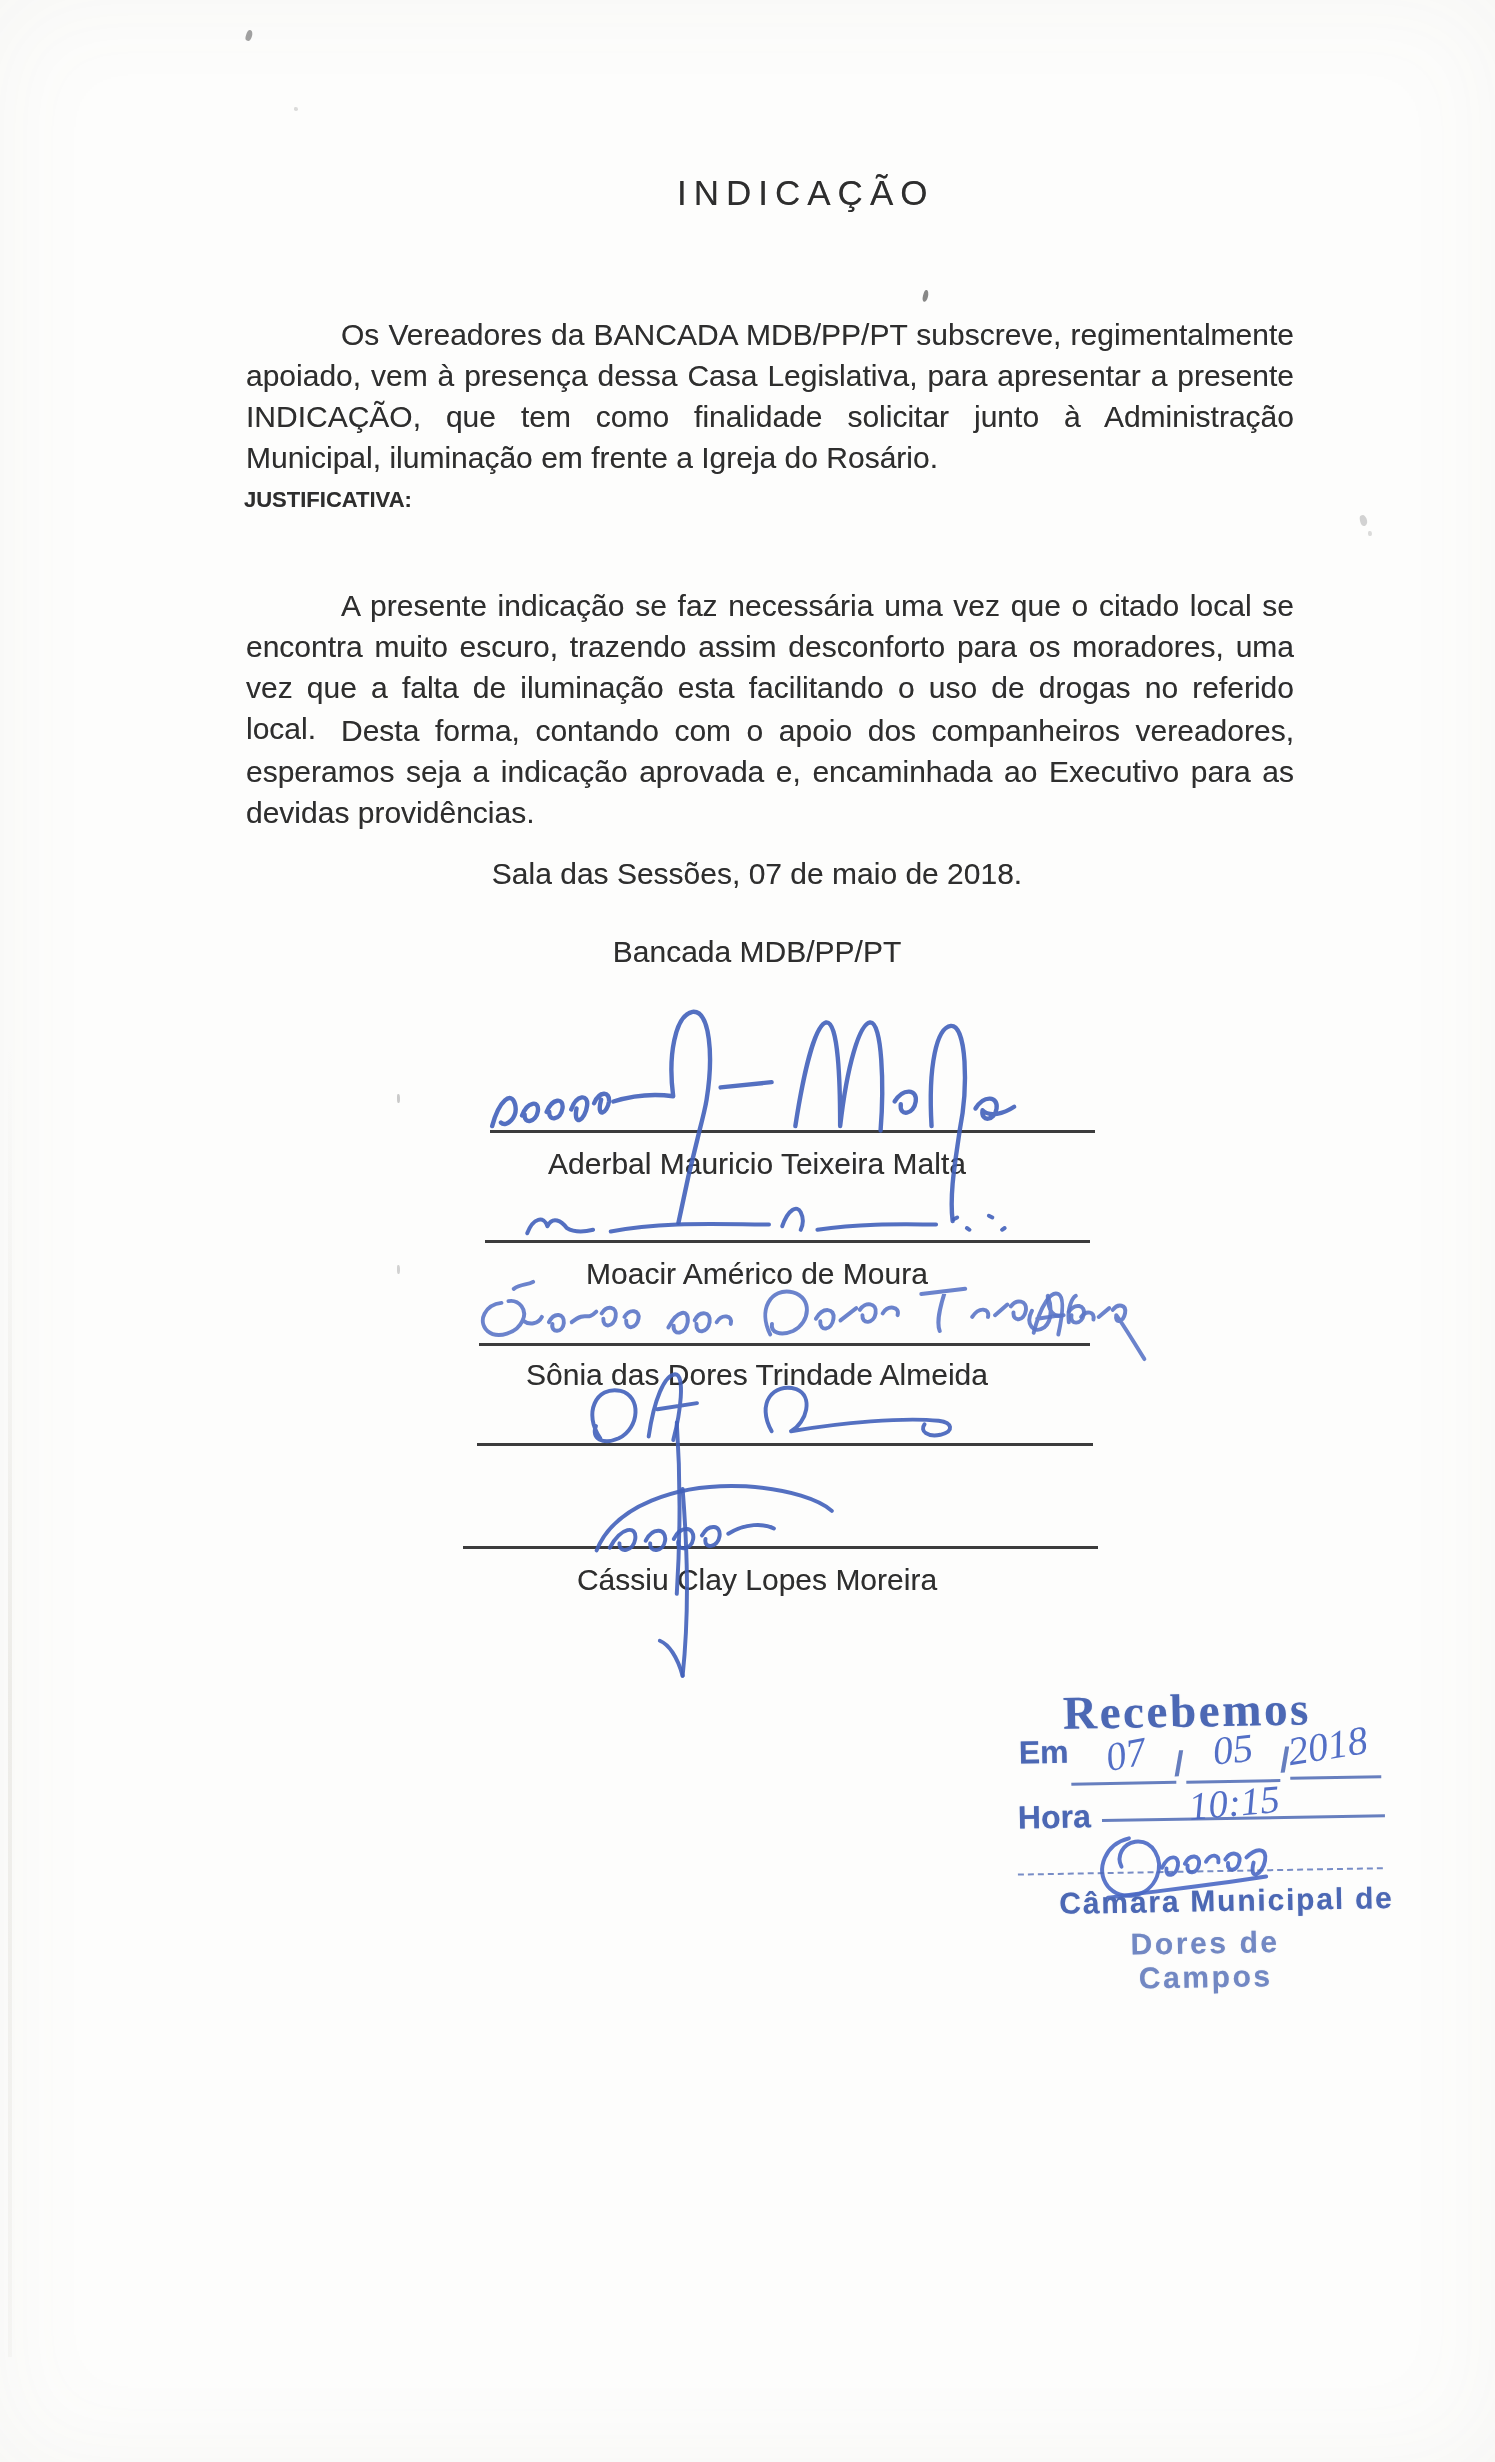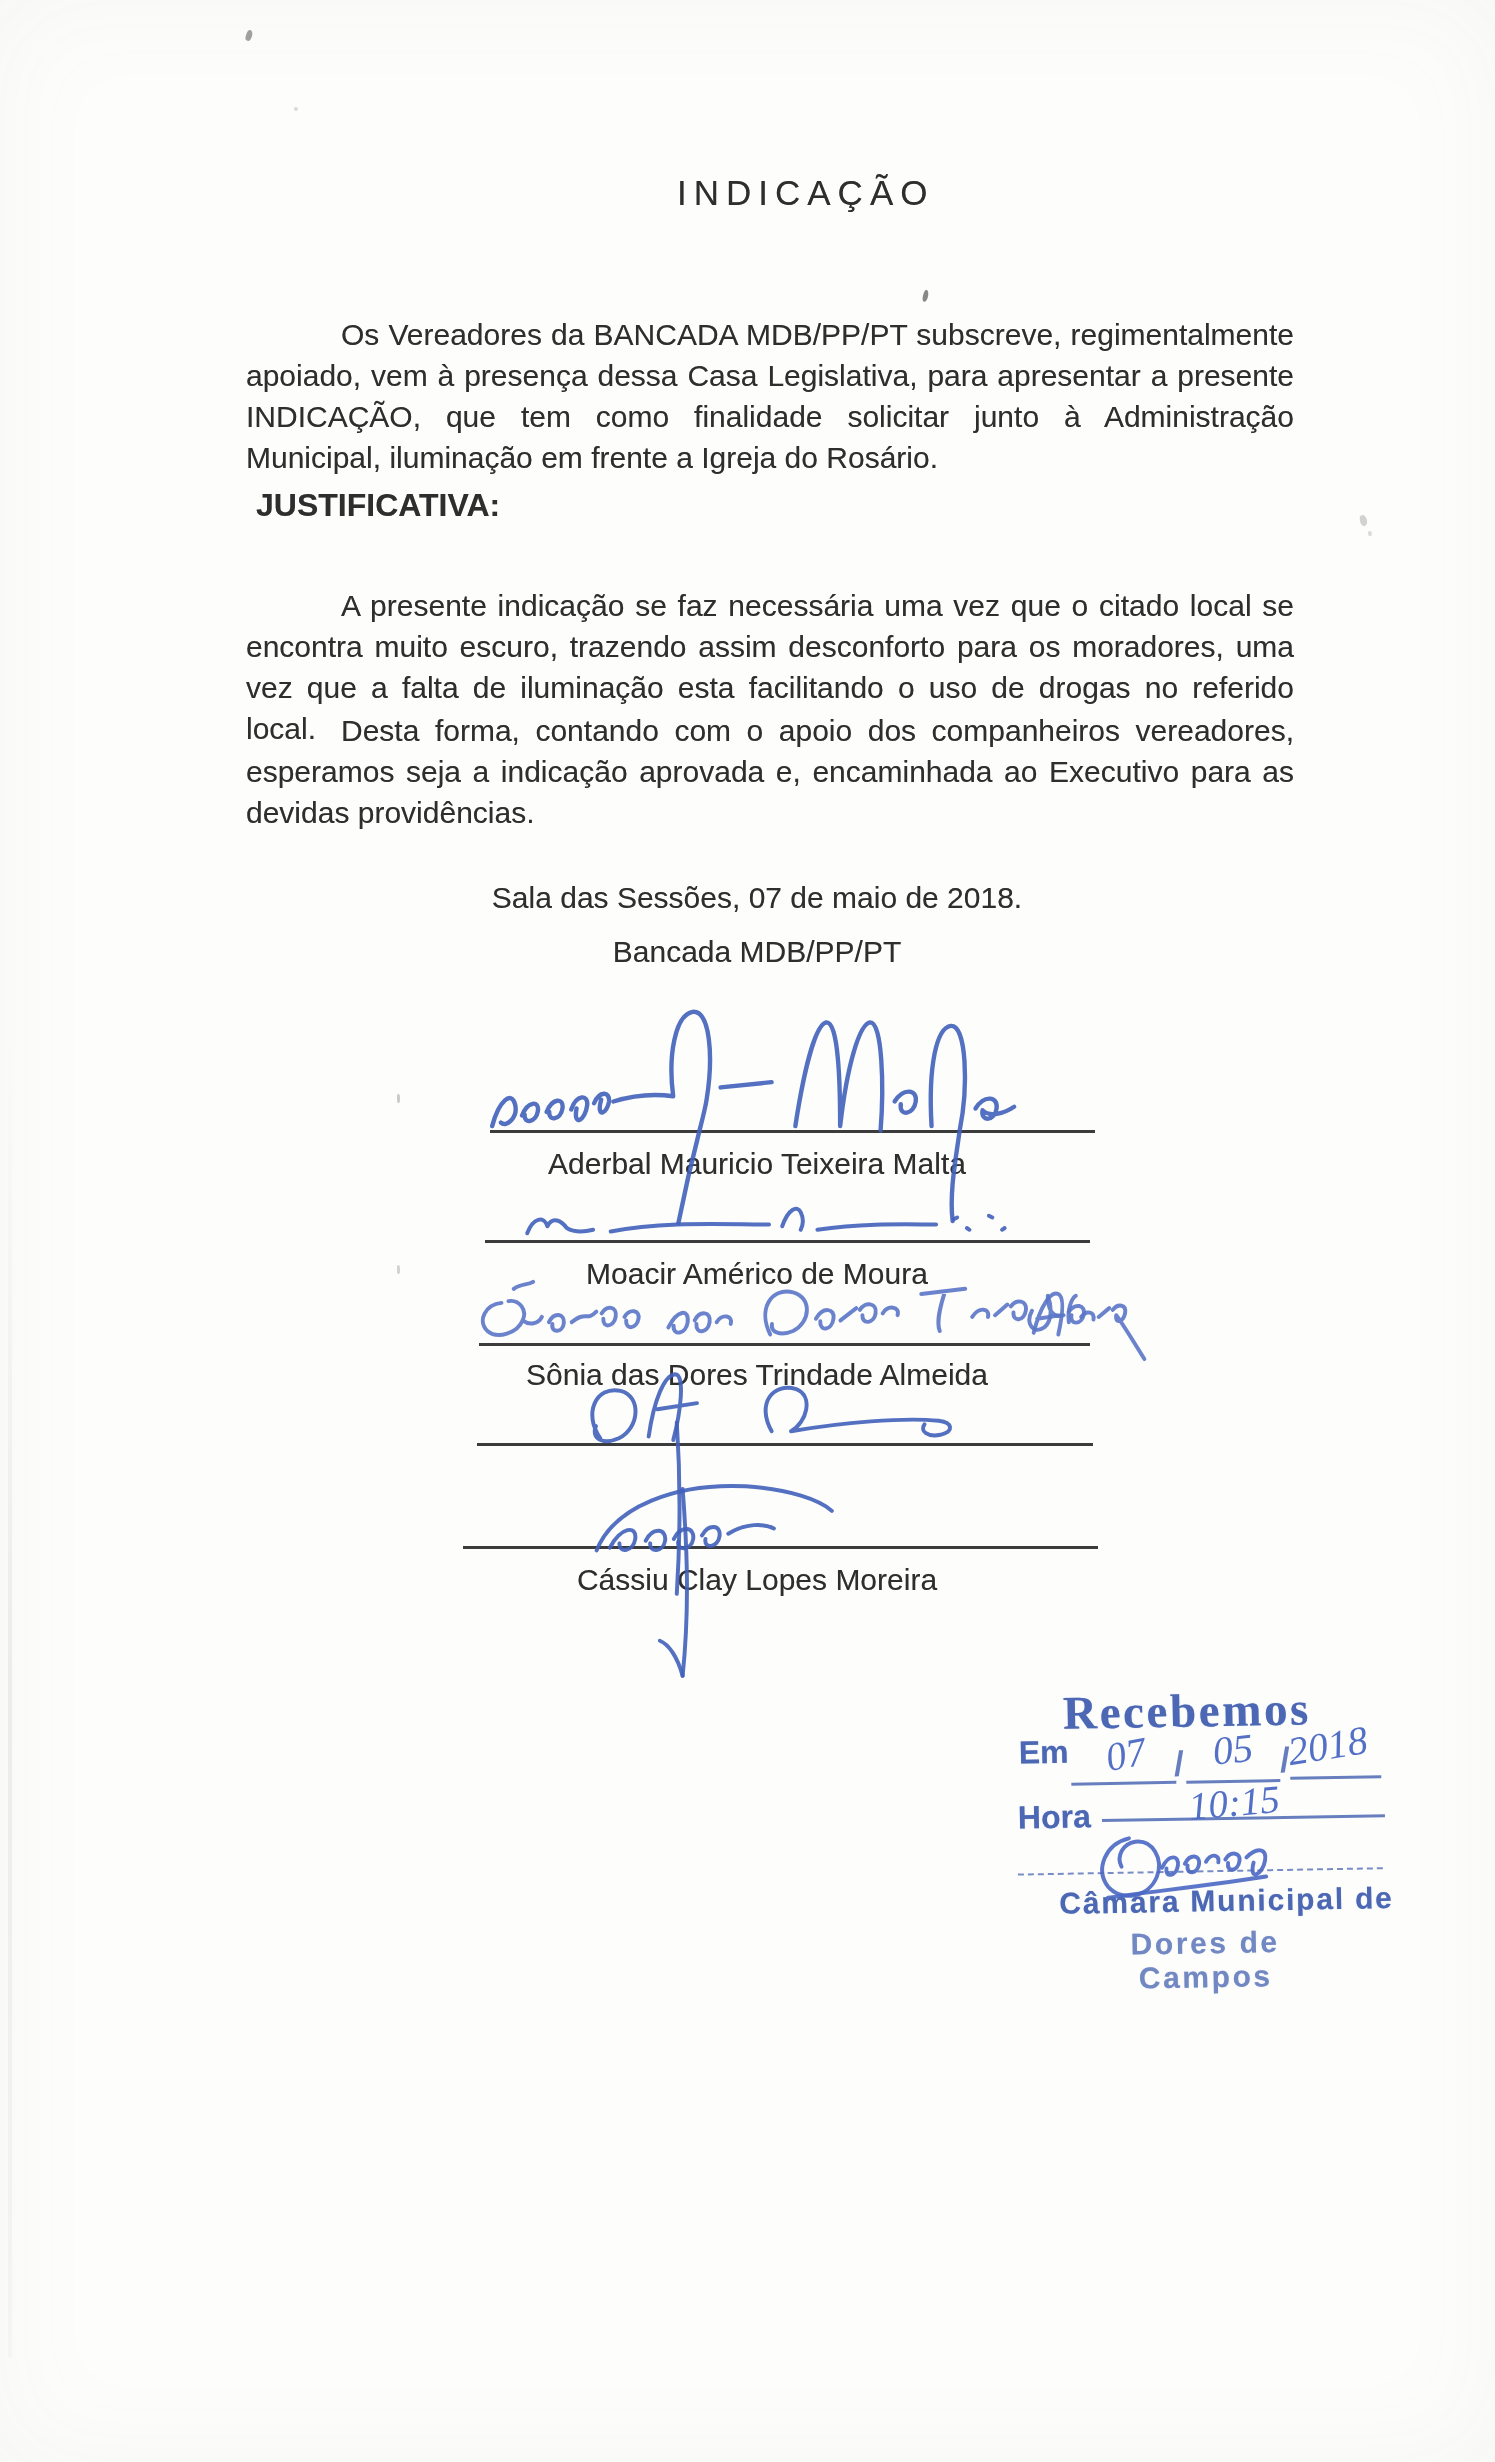--- a/index.html
+++ b/index.html
@@ -30,30 +30,29 @@
     position:absolute;left:233px;width:1048px;margin:13px;
     font-size:30px;line-height:41px;text-align:justify;
     text-indent:95px;
     text-shadow:0 0 0.5px rgba(40,40,40,.4);
   }
   .p1{top:301px;}
   .p2{top:572px;}
   .p3{top:697px;}
   .section-heading{
     position:absolute;left:244px;top:487px;
-    font-size:32px;font-weight:700;
-    text-shadow:0 0 0.5px rgba(40,40,40,.4);
-    margin-left:12px;
+    font-size:22px;font-weight:700;
+    text-shadow:0 0 0.5px rgba(40,40,40,.4);
   }
   .center-line{
     position:absolute;left:233px;width:1048px;text-align:center;
     font-size:30px;line-height:35px;
     text-shadow:0 0 0.5px rgba(40,40,40,.4);
   }
-  .date-line{top:880px;text-align:center;}
+  .date-line{top:856px;text-align:center;}
   .bancada-line{top:934px;}
   .sig-rule{
     position:absolute;height:0;
     border-top:3.5px solid var(--rule-color);
     opacity:.92;
   }
   .sig-name{
     position:absolute;left:233px;width:1048px;text-align:center;
     font-size:30px;line-height:35px;
     text-shadow:0 0 0.5px rgba(40,40,40,.4);

